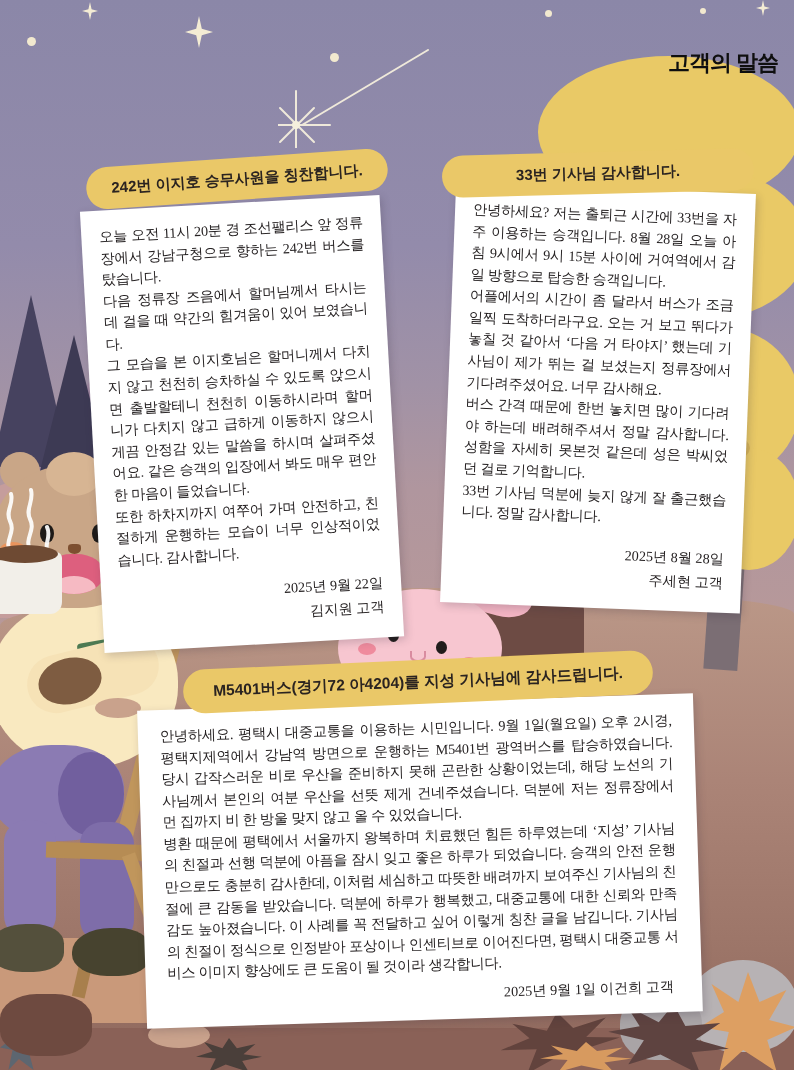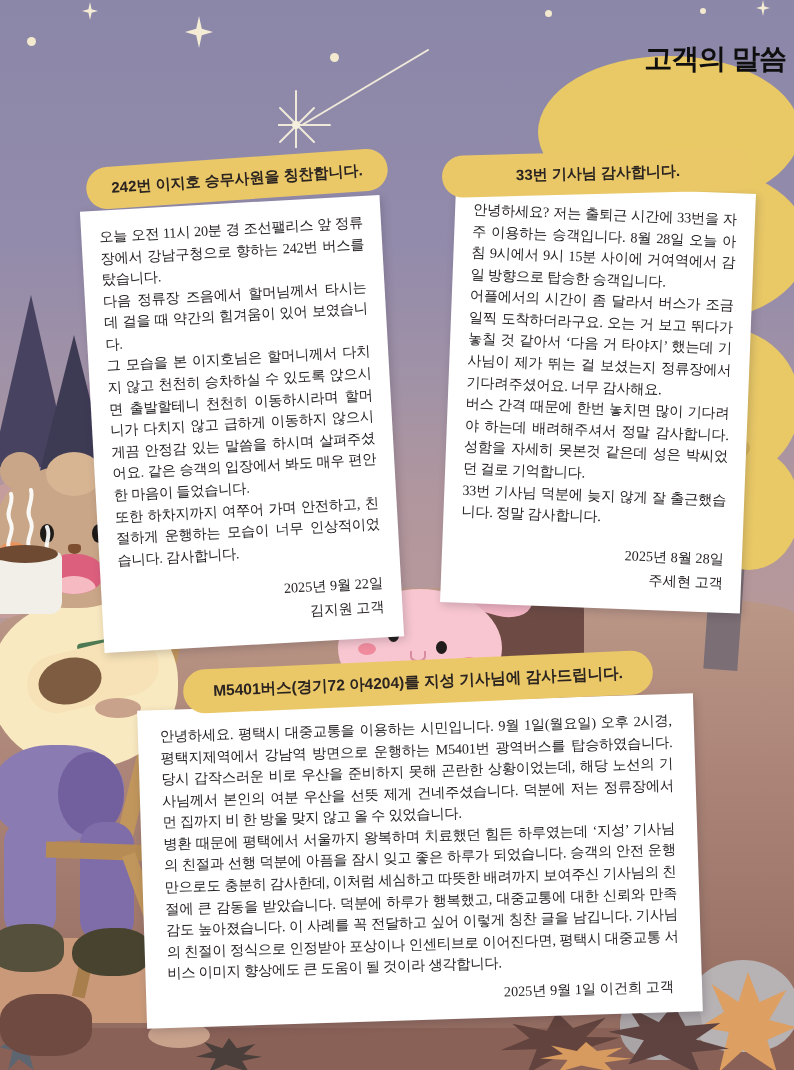--- a/index.html
+++ b/index.html
@@ -75,21 +75,21 @@
   .card1{left:92px;top:203px;width:300px;min-height:412px;transform:rotate(-3.2deg);padding:16px 18px 18px;box-sizing:border-box;}
   .card2{left:448px;top:188px;width:300px;min-height:418px;transform:rotate(2.2deg);padding:16px 18px 18px;box-sizing:border-box;}
   .card3{left:142px;top:702px;width:556px;min-height:268px;transform:rotate(-1.8deg);padding:16px 22px 16px;box-sizing:border-box;}
   .sig{margin-top:14px;text-align:right;font-size:14.2px;line-height:1.7;}
   .sig-inline{margin-top:8px;margin-right:6px;text-align:right;font-size:14.2px;}
   .pill{background:#eac868;border-radius:24px;z-index:6;display:flex;align-items:center;justify-content:center;
     color:#2a2320;font-weight:700;white-space:nowrap;overflow:hidden;}
   .pill1{left:86px;top:158px;width:302px;height:42px;transform:rotate(-4deg);font-size:15px;}
   .pill2{left:442px;top:152px;width:312px;height:42px;transform:rotate(-1.5deg);font-size:15px;}
   .pill3{left:183px;top:660px;width:470px;height:44px;transform:rotate(-2.5deg);font-size:15.5px;}
-  .page-title{right:8px;top:40px;margin:0;font-size:28px;font-weight:900;color:#0f0f0f;letter-spacing:-1px;z-index:7;}
+  .page-title{right:8px;top:40px;margin:8px;font-size:22px;font-weight:900;color:#0f0f0f;letter-spacing:-1px;z-index:7;}
 </style>
 </head>
 <body>
 
 <div class="abs" style="left:0;top:0;width:794px;height:1070px;">
 
   <div class="abs sky"></div>
   <div class="abs star-dot" style="left:27px;top:37px;width:9px;height:9px;"></div>
   <div class="abs star-dot" style="left:330px;top:53px;width:9px;height:9px;"></div>
   <div class="abs star-dot" style="left:545px;top:10px;width:7px;height:7px;"></div>

